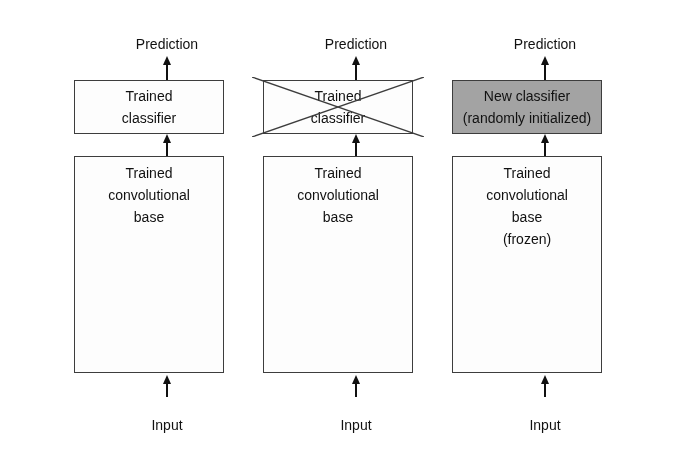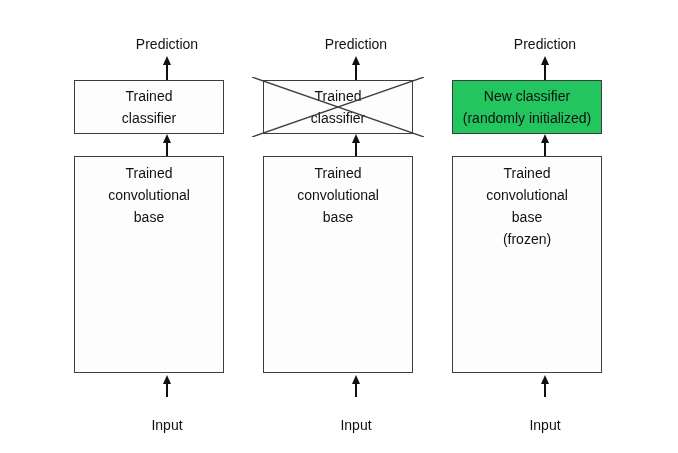--- a/index.html
+++ b/index.html
@@ -51,21 +51,21 @@
     text-align: center;
     white-space: pre-line;
   }
   .top-box {
     top: 80px;
     height: 54px;
     display: flex;
     align-items: center;
     justify-content: center;
   }
-  .top-box.gray { background: #22c55e; }
+  .top-box.gray { background: #a3a3a3; }
   .bottom-box {
     top: 156px;
     height: 217px;
     padding-top: 5px;
   }
 
   .arrow {
     position: absolute;
     left: 50%;
     transform: translateX(-50%);

